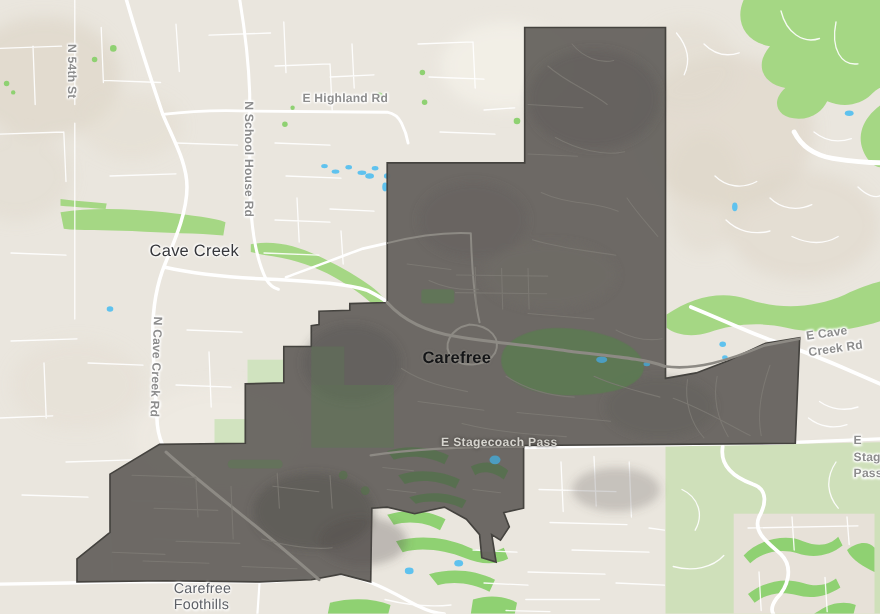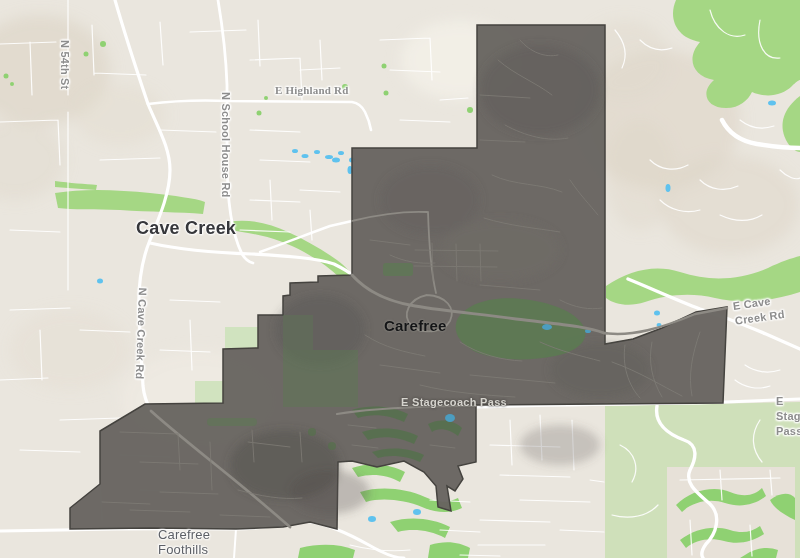--- a/index.html
+++ b/index.html
@@ -12,21 +12,21 @@
   .lbl{position:absolute;white-space:pre-line;pointer-events:none;line-height:15px;}
   .road-lbl{
     font-size:11px;font-weight:bold;color:#8d8d8d;letter-spacing:.2px;
     text-shadow:0 0 2px #fff,0 0 2px #fff,1px 1px 2px #fff,-1px -1px 2px #fff,1px -1px 2px #fff,-1px 1px 2px #fff;
   }
   .road-lbl-dark{
     font-size:11px;font-weight:bold;color:#d6d4ce;letter-spacing:.3px;
     text-shadow:0 0 2px rgba(72,70,66,.9),0 0 3px rgba(72,70,66,.7);
   }
   .town-lbl{
-    font-size:18px;font-weight:bold;color:#36373b;letter-spacing:.2px;
+    font-size:15px;font-weight:normal;color:#36373b;letter-spacing:.2px;
     text-shadow:0 0 2px #fff,0 0 2px #fff,1px 1px 2px #fff,-1px -1px 2px #fff;
   }
   .town-lbl-dark{
     font-size:15px;font-weight:bold;color:#141517;letter-spacing:.2px;
     text-shadow:0 0 2px rgba(170,168,160,.55),0 0 3px rgba(170,168,160,.35);
   }
   .hood-lbl{
     font-size:13px;color:#5d6066;letter-spacing:.2px;line-height:15px;
     text-shadow:0 0 2px #fff,0 0 2px #fff,1px 1px 2px #fff,-1px -1px 2px #fff;
   }
@@ -224,21 +224,21 @@
       <path d="M540,342 C562,352 582,356 600,361 M470,375 L555,383 M420,385 C452,393 484,395 515,397"></path>
       <path d="M560,300 C575,308 590,310 602,308 M480,285 L540,290 M370,240 L410,245 M390,255 C405,262 420,264 435,263"></path>
       <path d="M612,362 C640,372 662,386 682,396 M700,332 C692,355 688,375 692,396 M652,342 C648,362 652,380 662,397 M625,345 C622,365 628,385 640,398"></path>
       <path d="M120,432 L178,434 M178,434 L180,470 M140,462 L198,464 M210,442 L212,490 M238,490 C260,496 282,500 302,498"></path>
       <path d="M160,492 L218,494 M102,502 L150,504 M248,442 L290,447 M300,432 L302,462 M130,510 L190,512 M220,515 L270,517 M252,430 L254,462"></path>
       <path d="M348,425 L376,428 M352,445 L378,448 M430,445 L455,448"></path>
     </g>
   </svg>
 
   <div class="lbl road-lbl rot90" style="left:72px;top:40px;">N 54th St</div>
-  <div class="lbl road-lbl" style="left:275px;top:83px;font-family:Liberation Serif, serif;">E Highland Rd</div>
+  <div class="lbl road-lbl" style="left:275px;top:83px;">E Highland Rd</div>
   <div class="lbl road-lbl rot90" style="left:233px;top:92px;">N School House Rd</div>
   <div class="lbl town-lbl" style="left:136px;top:221px;">Cave Creek</div>
   <div class="lbl road-lbl rot92" style="left:150px;top:288px;">N Cave Creek Rd</div>
   <div class="lbl town-lbl-dark" style="left:384px;top:318px;">Carefree</div>
   <div class="lbl road-lbl rotm8" style="left:732px;top:299px;">E Cave Creek Rd</div>
   <div class="lbl road-lbl-dark" style="left:401px;top:395px;">E Stagecoach Pass</div>
   <div class="lbl road-lbl" style="left:776px;top:394px;">E Stagecoach Pass</div>
   <div class="lbl hood-lbl" style="left:158px;top:527px;">Carefree
 Foothills</div>
 </div>

